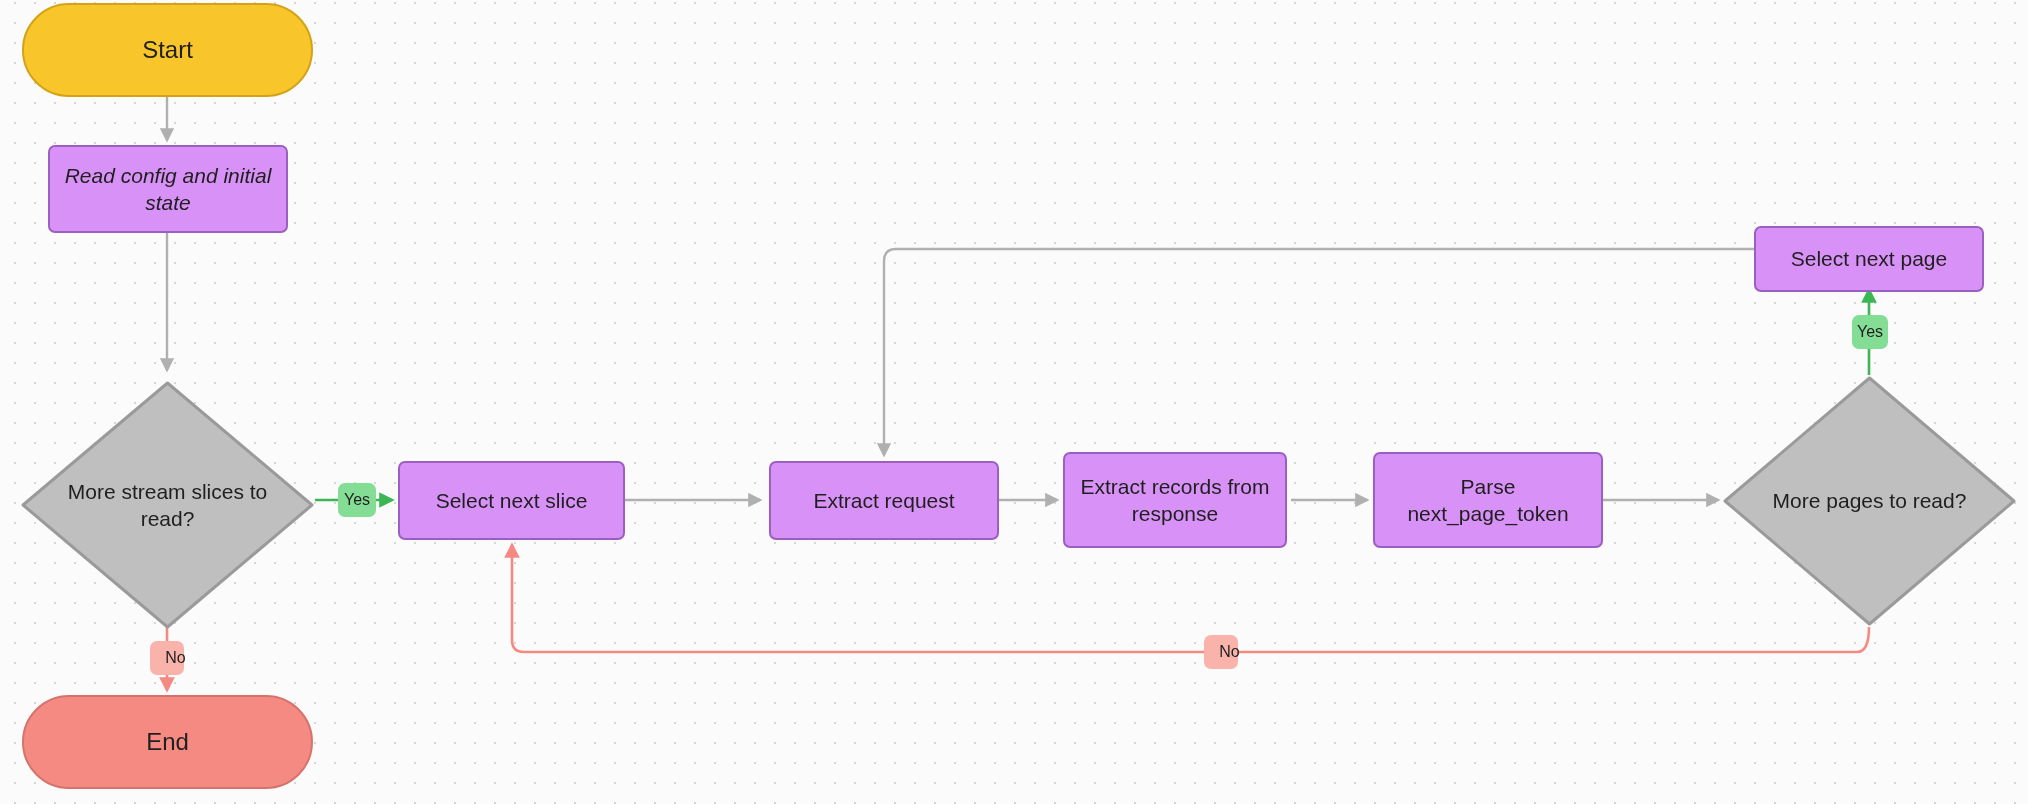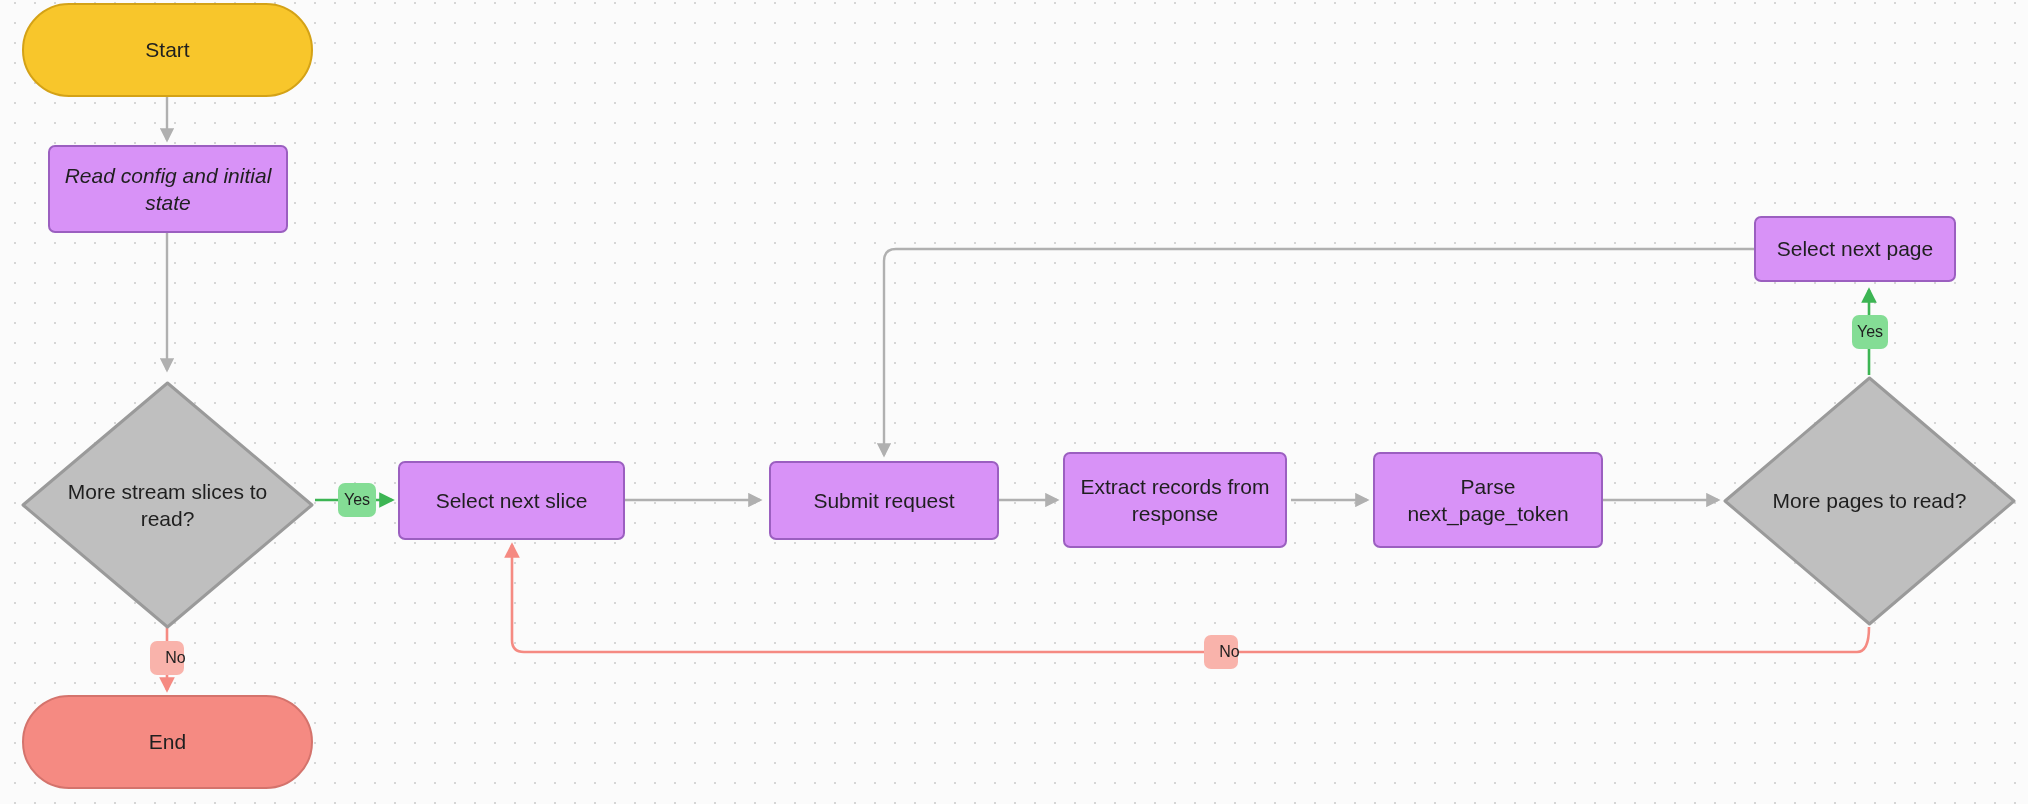--- a/index.html
+++ b/index.html
@@ -31,21 +31,21 @@
     display: flex;
     align-items: center;
     justify-content: center;
     text-align: center;
     color: #1f1f1f;
     line-height: 1.3;
   }
   .node-terminal {
     border-radius: 48px;
     border: 2px solid;
-    font-size: 21px;
+    font-size: 24px;
   }
   .node-start {
     background: #f8c62b;
     border-color: #d4a216;
   }
   .node-end {
     background: #f58a82;
     border-color: #d4736c;
   }
   .node-process {
@@ -143,39 +143,39 @@
 
   <div class="node node-terminal node-end" style="left:22px; top:695px; width:291px; height:94px;">
     <span>End</span>
   </div>
 
   <div class="node node-process" style="left:398px; top:461px; width:227px; height:79px;">
     <span>Select next slice</span>
   </div>
 
   <div class="node node-process" style="left:769px; top:461px; width:230px; height:79px;">
-    <span>Submit request</span>
+    <span>Extract request</span>
   </div>
 
   <div class="node node-process" style="left:1063px; top:452px; width:224px; height:96px;">
     <span>Extract records from response</span>
   </div>
 
   <div class="node node-process" style="left:1373px; top:452px; width:230px; height:96px;">
     <span>Parse next_page_token</span>
   </div>
 
   <div class="node node-decision" style="left:1722px; top:375px; width:295px; height:252px;">
     <svg class="decision-shape" viewBox="0 0 295 252" preserveAspectRatio="none">
       <polygon points="147.5,3 292,126 147.5,249 3,126" fill="#bfbfbf" stroke="#9a9a9a" stroke-width="3" stroke-linejoin="round"></polygon>
     </svg>
     <span class="decision-label">More pages to read?</span>
   </div>
 
-  <div class="node node-process" style="left:1754px; top:216px; width:202px; height:66px;">
+  <div class="node node-process" style="left:1754px; top:226px; width:230px; height:66px;">
     <span>Select next page</span>
   </div>
 
   <div class="edge-label label-yes" style="left:338px; top:483px; width:38px; height:34px;">
     <span>Yes</span>
   </div>
 
   <div class="edge-label label-no" style="left:150px; top:641px; width:34px; height:34px;">
     <span>No</span>
   </div>

